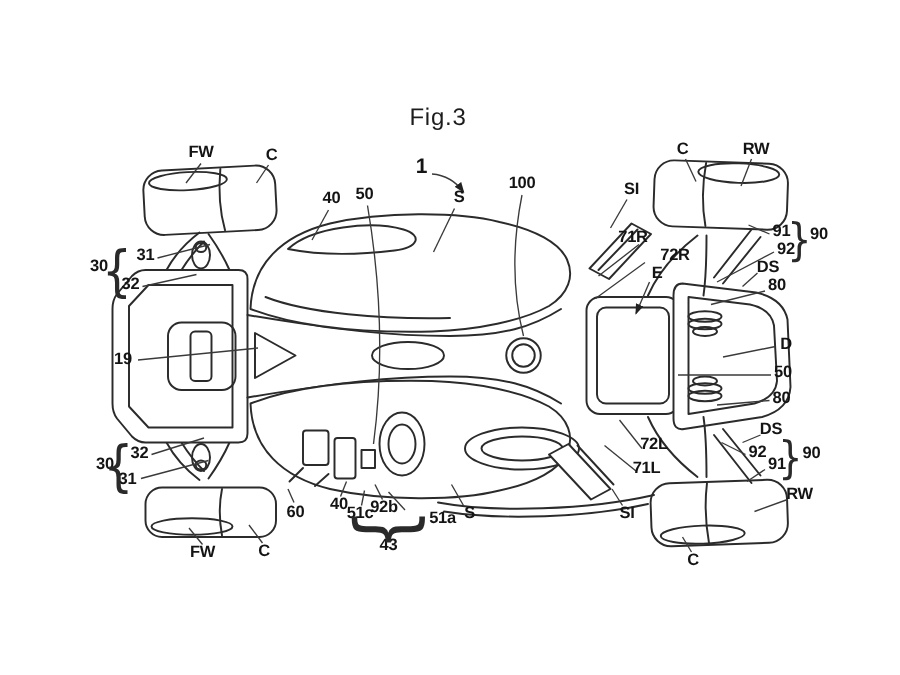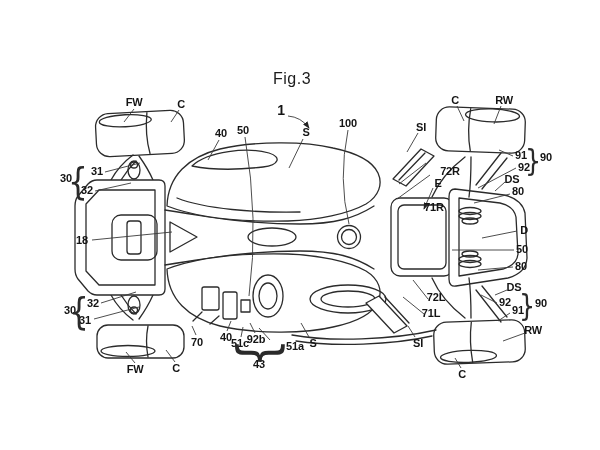--- a/index.html
+++ b/index.html
@@ -200,45 +200,45 @@
       <div class="ref-label" style="left: 306px; top: 132px;">S</div>
       <div class="ref-label" style="left: 348px; top: 123px;">100</div>
       <div class="ref-label" style="left: 421px; top: 127px;">SI</div>
       <div class="ref-label" style="left: 455px; top: 100px;">C</div>
       <div class="ref-label" style="left: 504px; top: 100px;">RW</div>
       <div class="ref-label" style="left: 521px; top: 155px;">91</div>
       <div class="ref-label" style="left: 546px; top: 157px;">90</div>
       <div class="ref-label" style="left: 524px; top: 167px;">92</div>
       <div class="ref-label" style="left: 512px; top: 179px;">DS</div>
       <div class="ref-label" style="left: 518px; top: 191px;">80</div>
-      <div class="ref-label" style="left: 434px; top: 159px; margin-top: 48px;">71R</div>
+      <div class="ref-label" style="left: 422px; top: 159px;">71R</div>
       <div class="ref-label" style="left: 450px; top: 171px;">72R</div>
       <div class="ref-label" style="left: 438px; top: 183px;">E</div>
       <div class="ref-label" style="left: 524px; top: 230px;">D</div>
       <div class="ref-label" style="left: 522px; top: 249px;">50</div>
       <div class="ref-label" style="left: 521px; top: 266px;">80</div>
       <div class="ref-label" style="left: 514px; top: 287px;">DS</div>
       <div class="ref-label" style="left: 505px; top: 302px;">92</div>
       <div class="ref-label" style="left: 518px; top: 310px;">91</div>
       <div class="ref-label" style="left: 541px; top: 303px;">90</div>
       <div class="ref-label" style="left: 533px; top: 330px;">RW</div>
       <div class="ref-label" style="left: 462px; top: 374px;">C</div>
       <div class="ref-label" style="left: 436px; top: 297px;">72L</div>
       <div class="ref-label" style="left: 431px; top: 313px;">71L</div>
       <div class="ref-label" style="left: 418px; top: 343px;">SI</div>
-      <div class="ref-label" style="left: 82px; top: 240px;">18</div>
+      <div class="ref-label" style="left: 82px; top: 240px;">19</div>
       <div class="ref-label" style="left: 66px; top: 178px;">30</div>
       <div class="ref-label" style="left: 97px; top: 171px;">31</div>
       <div class="ref-label" style="left: 87px; top: 190px;">32</div>
       <div class="ref-label" style="left: 70px; top: 310px;">30</div>
       <div class="ref-label" style="left: 93px; top: 303px;">32</div>
       <div class="ref-label" style="left: 85px; top: 320px;">31</div>
       <div class="ref-label" style="left: 135px; top: 369px;">FW</div>
       <div class="ref-label" style="left: 176px; top: 368px;">C</div>
-      <div class="ref-label" style="left: 197px; top: 342px;">70</div>
+      <div class="ref-label" style="left: 197px; top: 342px;">60</div>
       <div class="ref-label" style="left: 226px; top: 337px;">40</div>
       <div class="ref-label" style="left: 240px; top: 343px;">51c</div>
       <div class="ref-label" style="left: 256px; top: 339px;">92b</div>
       <div class="ref-label" style="left: 273px; top: 346px; padding-left: 44px;">51a</div>
       <div class="ref-label" style="left: 313px; top: 343px;">S</div>
       <div class="ref-label" style="left: 259px; top: 364px;">43</div>
       <div class="brace" style="left: 78px; top: 182px; font-size: 36.8px; transform: translate(-50%, -50%) rotate(0deg) scale(0.85, 1);">{</div>
       <div class="brace" style="left: 79px; top: 312px; font-size: 36.8px; transform: translate(-50%, -50%) rotate(0deg) scale(0.85, 1);">{</div>
       <div class="brace" style="left: 533px; top: 161px; font-size: 29.9px; transform: translate(-50%, -50%) rotate(0deg) scale(0.85, 1);">}</div>
       <div class="brace" style="left: 527px; top: 306px; font-size: 29.9px; transform: translate(-50%, -50%) rotate(0deg) scale(0.85, 1);">}</div>

